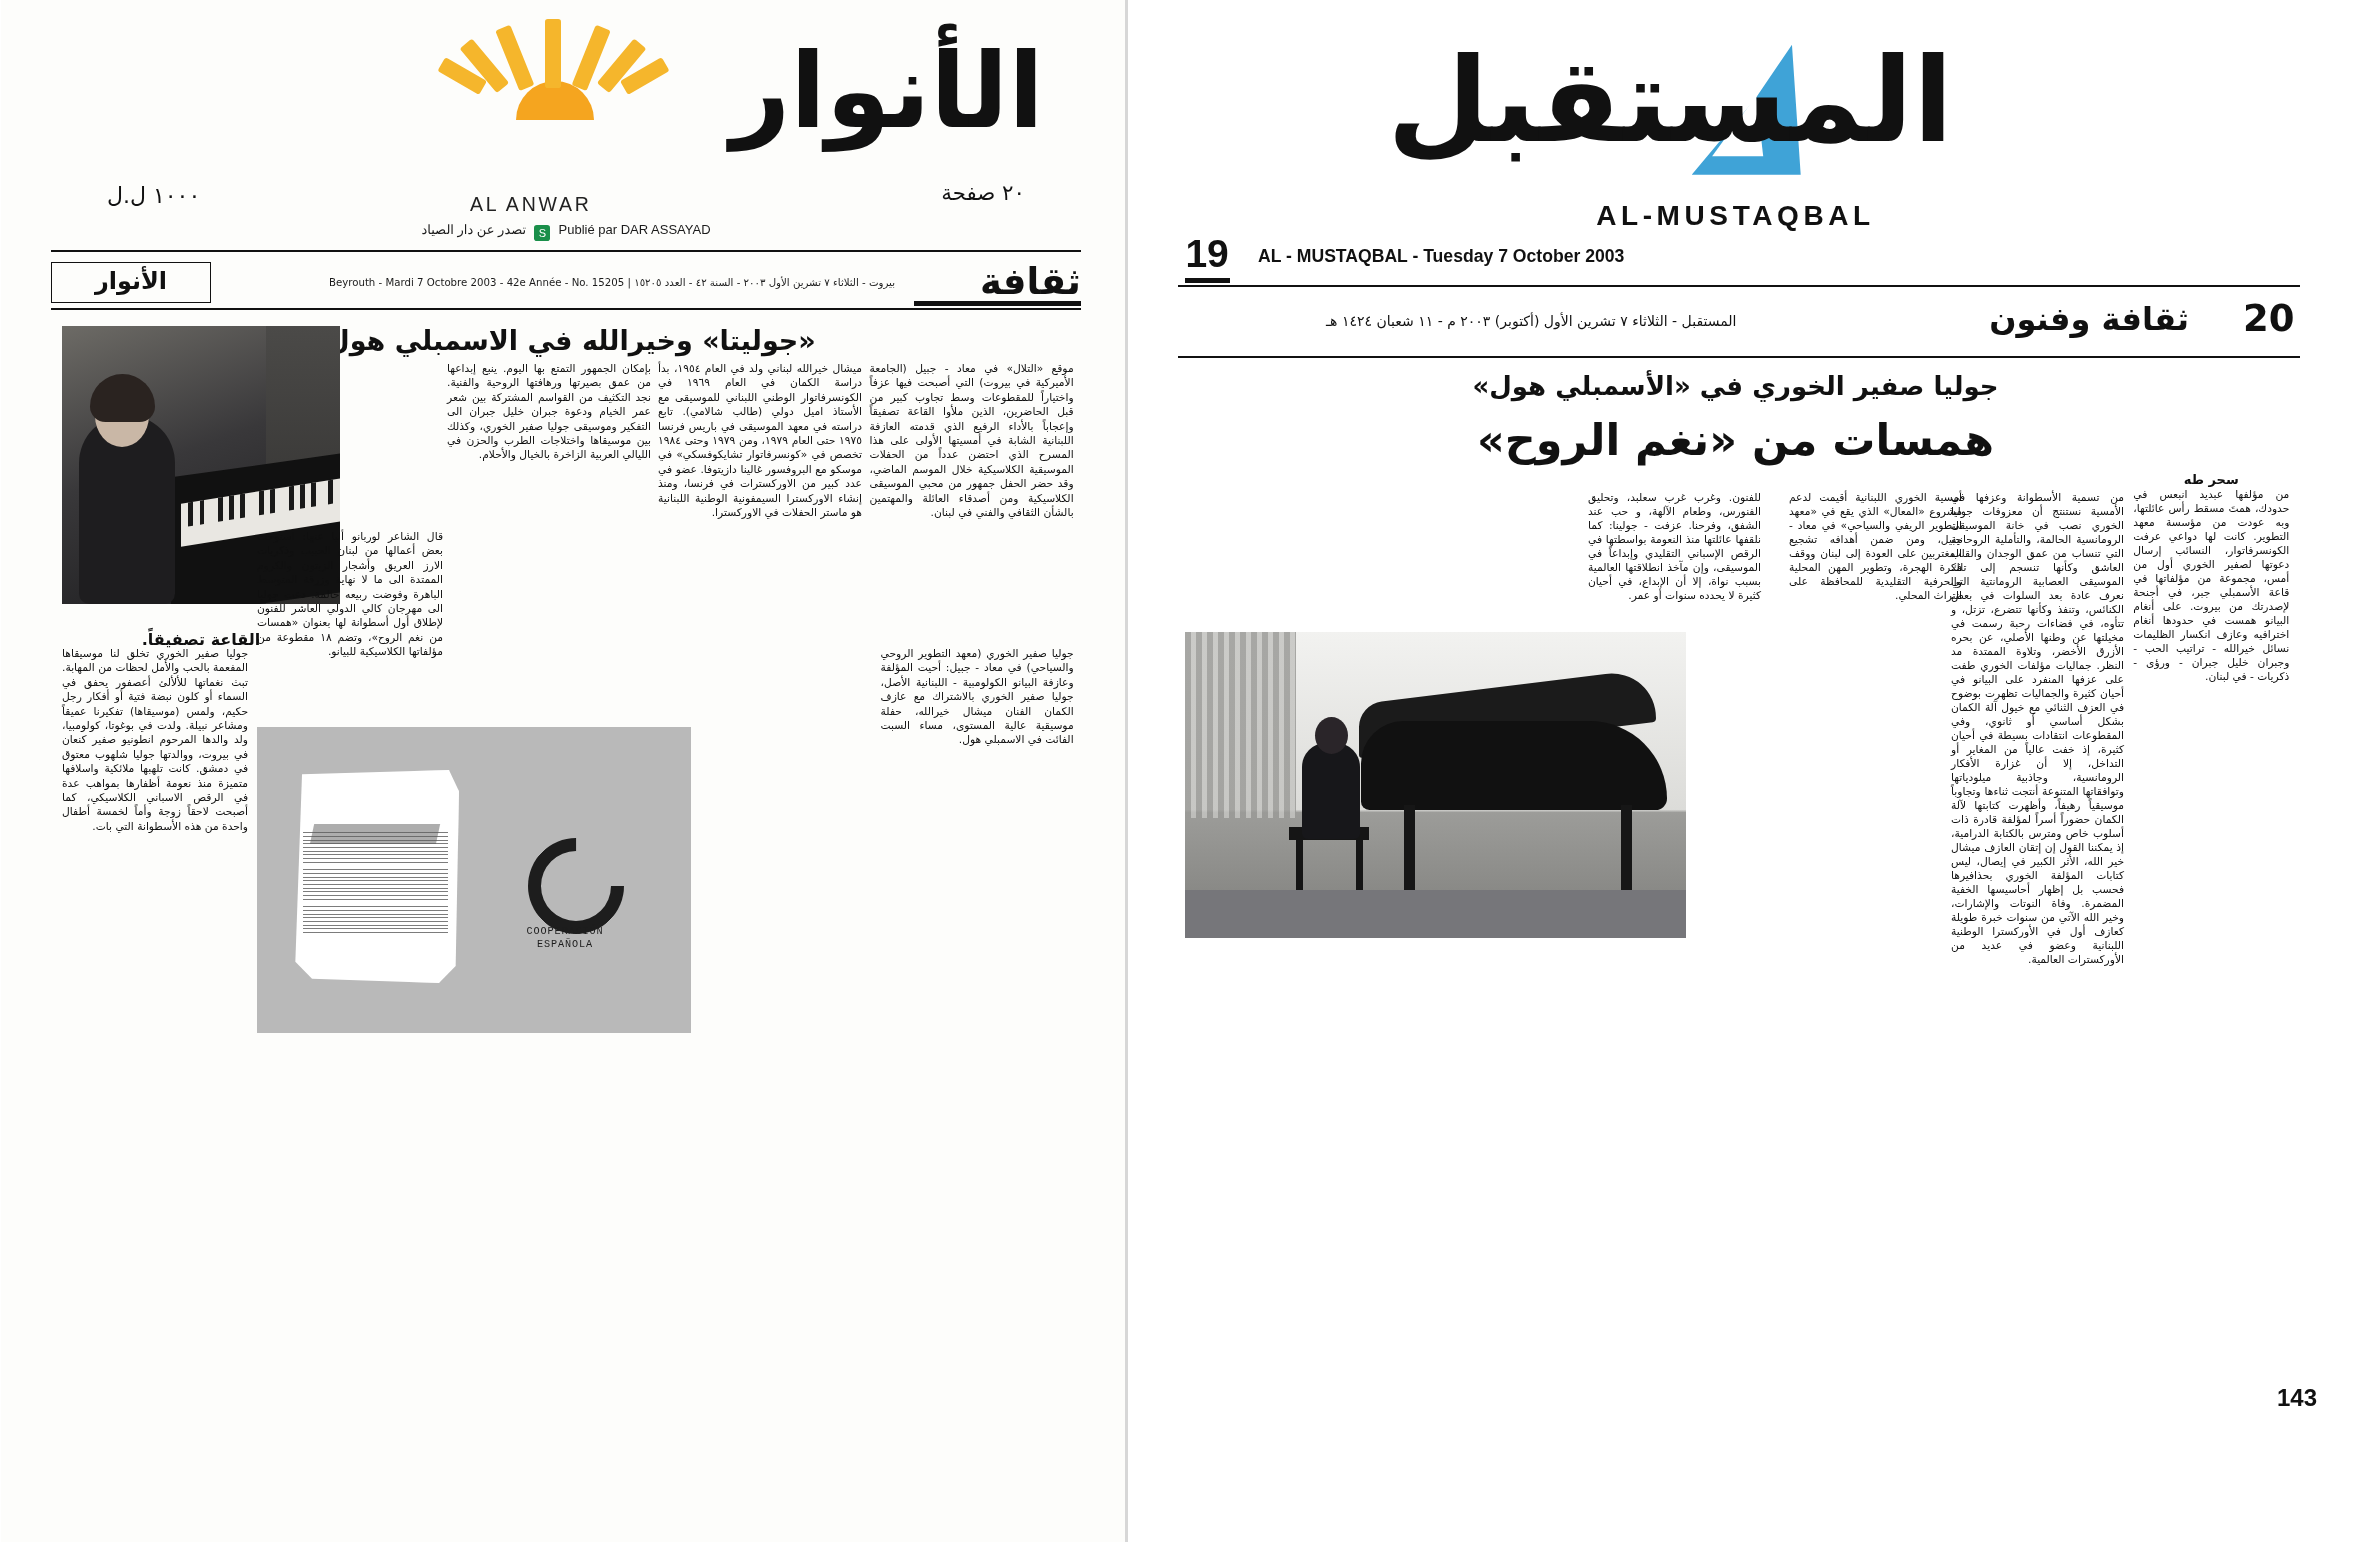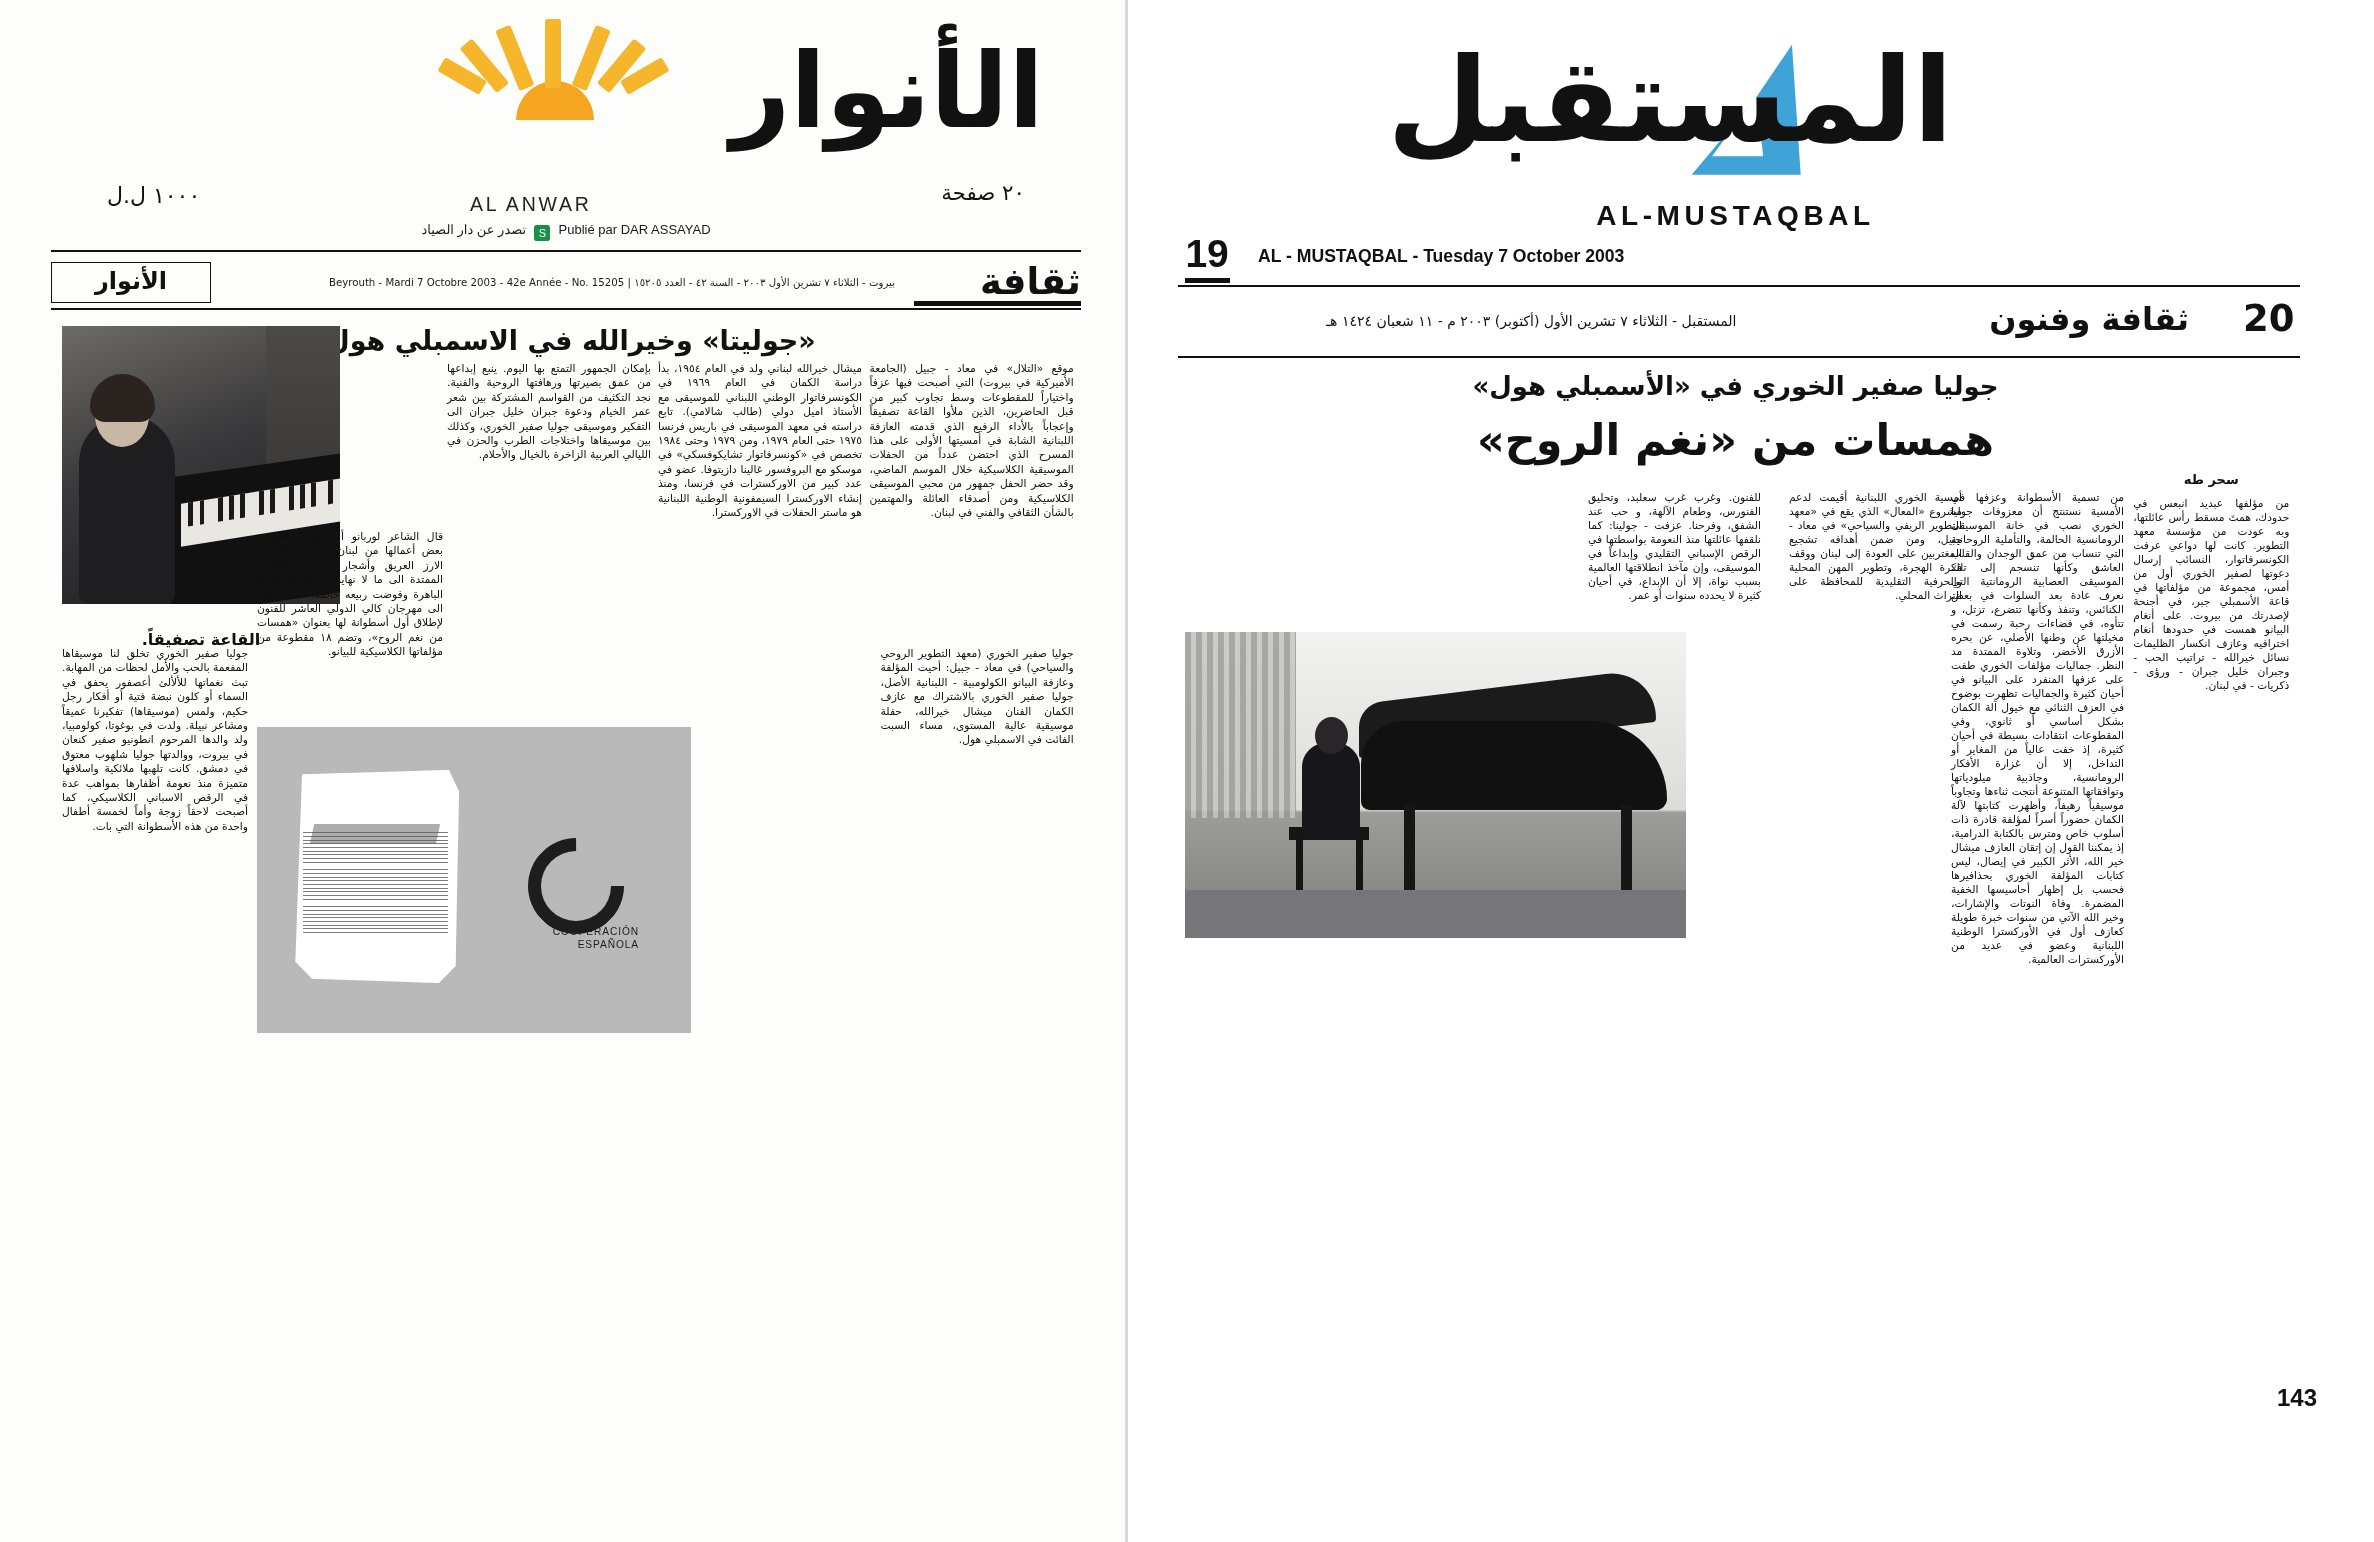--- a/index.html
+++ b/index.html
@@ -55,21 +55,21 @@
   .colE{position:absolute;left:206px;top:519px;width:186px;}
   .body-ar{font-family:"DejaVu Sans",sans-serif;font-size:10.7px;line-height:14.4px;direction:rtl;text-align:justify;color:#101010;}
 
   .adbox{position:absolute;left:206px;top:716px;width:434px;height:306px;background:#b9b9b9;}
   .ad-card{position:absolute;left:35px;top:43px;width:167px;height:213px;background:#fff;box-shadow:0 0 0 0.9px #d9d9d9;
     clip-path:polygon(6% 2%,94% 0%,100% 10%,98% 92%,88% 100%,12% 98%,2% 90%);}
   .ad-sketch{position:absolute;left:11px;top:61px;width:145px;height:102px;
      background:repeating-linear-gradient(0deg,#5b5b5b 0 0.9px,transparent 0.9px 3.7px);opacity:.8;}
   .ad-sketch2{position:absolute;left:20.4px;top:54px;width:126px;height:20.4px;background:#6a6a6a;opacity:.55;transform:skewX(-12deg);}
   .coop-c{position:absolute;left:271px;top:111px;width:70px;height:70px;border:13px solid #1d1d1d;border-radius:50%;border-right-color:transparent;transform:rotate(-45deg);}
-  .coop-txt{position:absolute;left:234px;top:198px;width:148px;text-align:right;font-family:Liberation Sans, sans-serif;font-size:10.2px;letter-spacing:0.9px;line-height:13px;color:#1d1d1d;}
+  .coop-txt{position:absolute;left:234px;top:198px;width:148px;text-align:center;font-family:Liberation Mono, monospace;font-size:10.2px;letter-spacing:0.9px;line-height:13px;color:#1d1d1d;}
 
   
   .vdiv{position:absolute;left:1125px;top:0;width:2.8px;height:1543px;background:#d7d7d7;}
 
   
   .mustaqbal{position:absolute;left:1128px;top:0;width:1247px;height:1543px;background:#fff;}
   .must-inner{position:absolute;left:37px;top:9.3px;width:1141px;}
 
   .m-sail{position:absolute;left:510px;top:28px;width:158px;height:148px;}
   .m-sail-b{position:absolute;left:16.7px;top:7.4px;width:109px;height:130px;background:#2f9bd4;
@@ -91,21 +91,21 @@
   .m-rule2{position:absolute;left:13px;top:347px;width:1122px;height:1.9px;background:#111;}
 
   .m-kicker{position:absolute;left:0;top:362px;width:1141px;text-align:center;font-family:"DejaVu Sans",sans-serif;font-weight:bold;font-size:26px;color:#111;direction:rtl;}
   .m-headline{position:absolute;left:0;top:406px;width:1141px;text-align:center;font-family:"DejaVu Sans",sans-serif;font-weight:bold;font-size:43px;letter-spacing:1.9px;color:#111;direction:rtl;}
 
   .m-col{position:absolute;font-family:"DejaVu Sans",sans-serif;font-size:10.7px;line-height:14px;direction:rtl;text-align:justify;color:#101010;}
   .m-c1{right:16.7px;top:464px;width:156px;}
   .m-c2{right:182px;top:482px;width:173px;}
   .m-c3{right:344px;top:482px;width:173px;}
   .m-c4{right:545px;top:482px;width:173px;}
-  .m-sub{font-family:"DejaVu Sans",sans-serif;font-weight:bold;font-size:13px;text-align:center;margin:0 0 10px;}
+  .m-sub{font-family:"DejaVu Sans",sans-serif;font-weight:bold;font-size:13px;text-align:center;margin:0 0 1px;}
 
   .photo2{position:absolute;left:20.4px;top:623px;width:501px;height:306px;overflow:hidden;background:#cfcfcf;}
   .p2-bg{position:absolute;inset:0;background:linear-gradient(180deg,#f2f2f0 0%,#dcdcd9 58%,#9c9c99 59%,#7e7e7b 100%);}
   .p2-curtain{position:absolute;left:0;top:0;width:111px;height:186px;background:repeating-linear-gradient(90deg,#9a9a97 0 5.6px,#c4c4c1 5.6px 11px);opacity:.85;}
   .p2-piano{position:absolute;left:176px;top:89px;width:306px;height:89px;background:#111;border-radius:56px 102px 15px 11px;}
   .p2-lid{position:absolute;left:174px;top:54px;width:297px;height:54px;background:#1b1b1b;transform:skewY(-7deg);border-radius:37px 83px 5.6px 5.6px;}
   .p2-leg1{position:absolute;left:219px;top:173px;width:11px;height:85px;background:#161616;}
   .p2-leg2{position:absolute;left:436px;top:173px;width:11px;height:85px;background:#161616;}
   .p2-bench{position:absolute;left:104px;top:195px;width:80px;height:13px;background:#151515;}
   .p2-bench-l1{position:absolute;left:111px;top:208px;width:6.5px;height:52px;background:#151515;}

